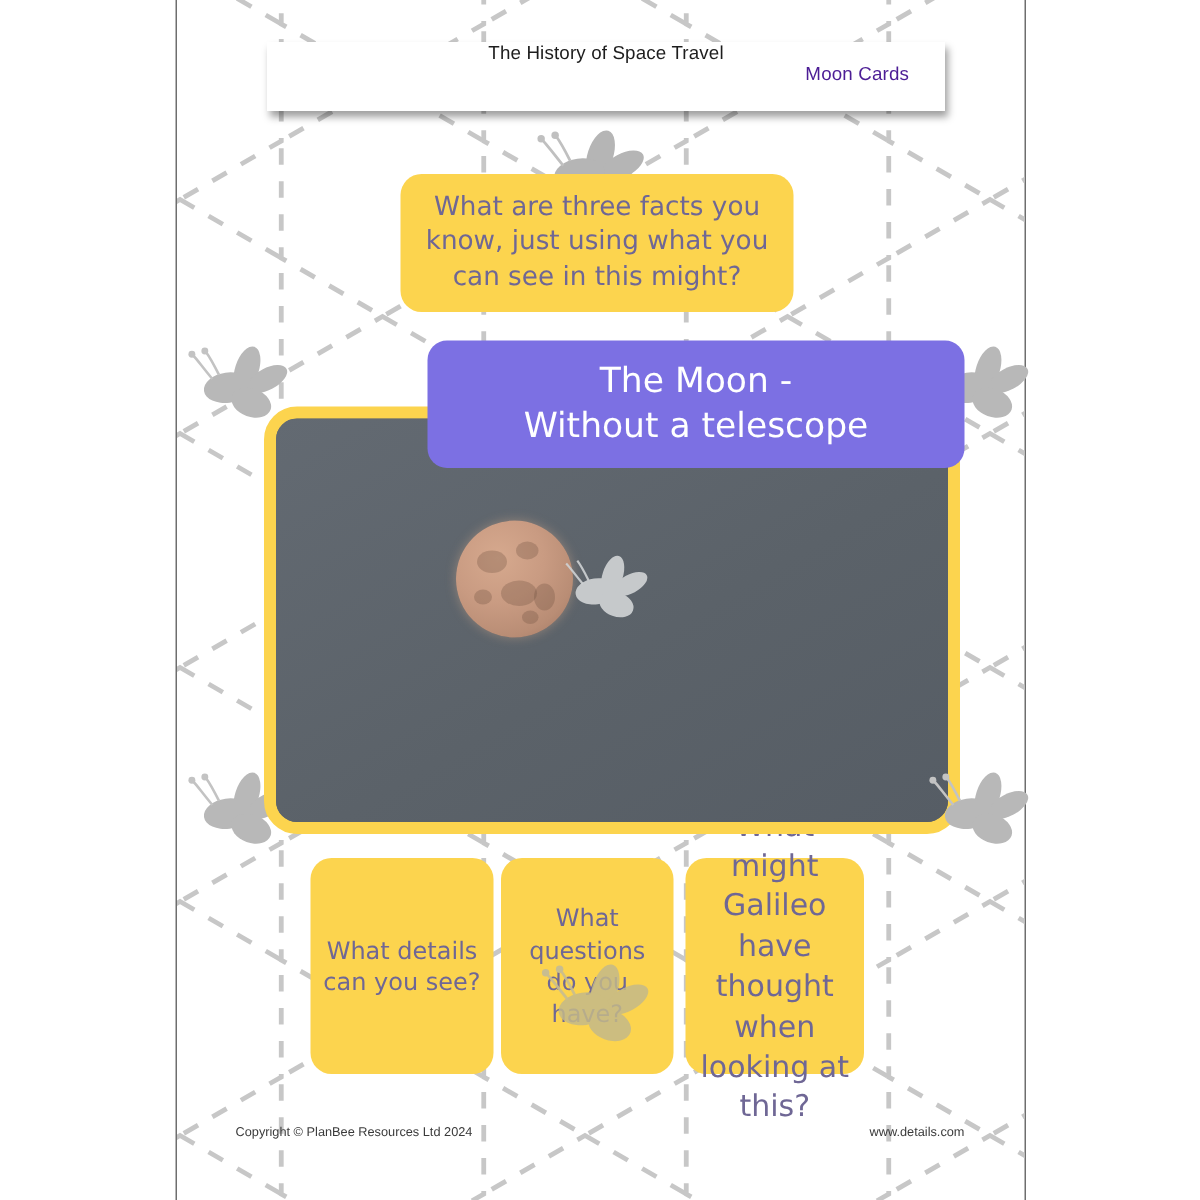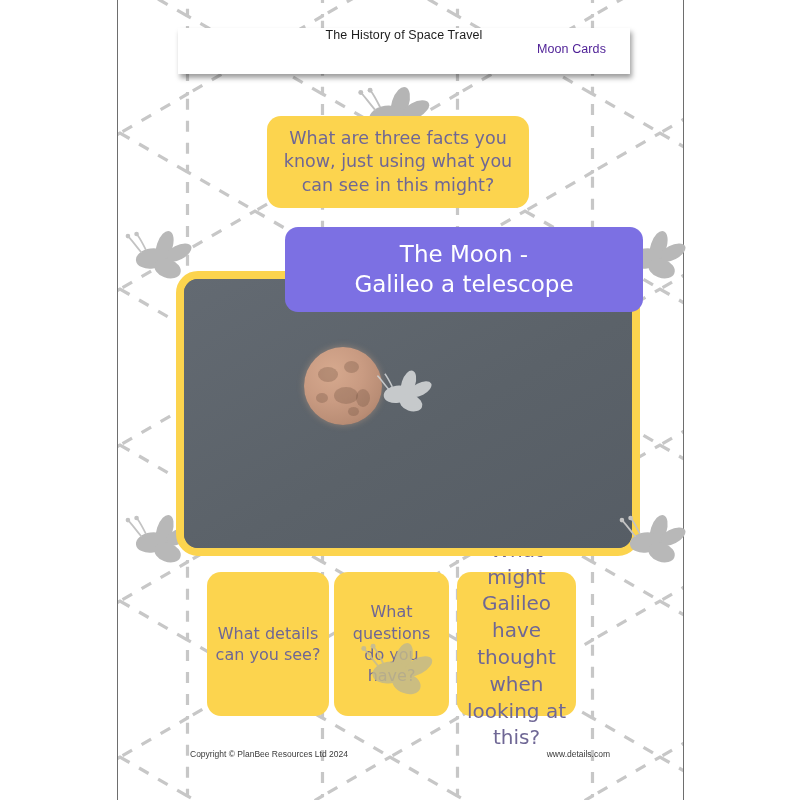--- a/index.html
+++ b/index.html
@@ -151,21 +151,21 @@
     background: rgba(110,78,62,0.30);
   }
 
   
   #footer {
     position: absolute;
     left: 117px; top: 744px;
     width: 566px; height: 20px;
     display: flex; align-items: center;
     box-sizing: border-box;
-    padding: 0 73px;
+    padding: 0 40px;
   }
   #footer .f-left, #footer .f-right {
     font-size: 8.5px; color: #3a3a3a;
   }
   #footer .f-right { margin-left: auto; }
 </style>
 </head>
 <body>
 
 <div id="stage">
@@ -327,21 +327,21 @@
     </g>
     <g fill="none" stroke="#cfd2d4" stroke-width="2.4" opacity="0.9">
       <path d="M30 34 C20 22 16 16 12 12"></path>
       <path d="M36 30 C30 18 27 13 24 9"></path>
     </g>
   </svg>
 
   <div id="title-banner">
     <span>
       <span>The Moon -</span><br>
-      <span>Galileo a telescope</span>
+      <span>Without a telescope</span>
     </span>
   </div>
 
   <div id="card-b1" class="ycard">
     <span>What details can you see?</span>
   </div>
   <div id="card-b2" class="ycard">
     <span>What questions do you have?</span>
   </div>
   <div id="card-b3" class="ycard">

